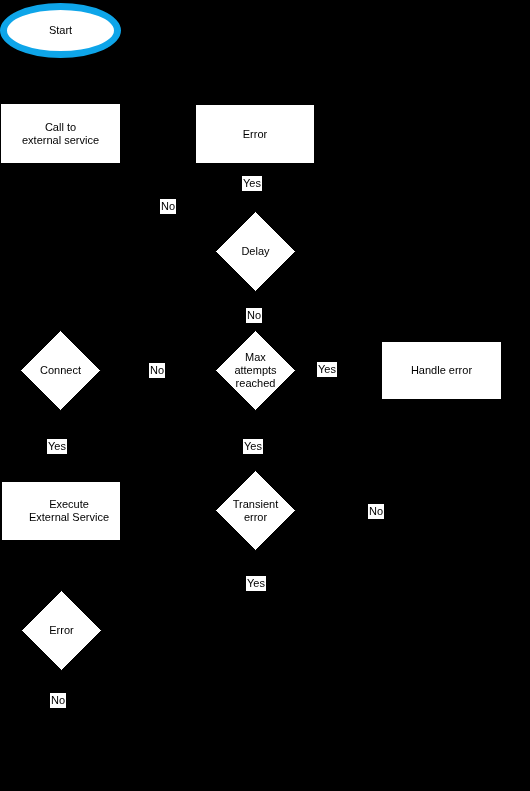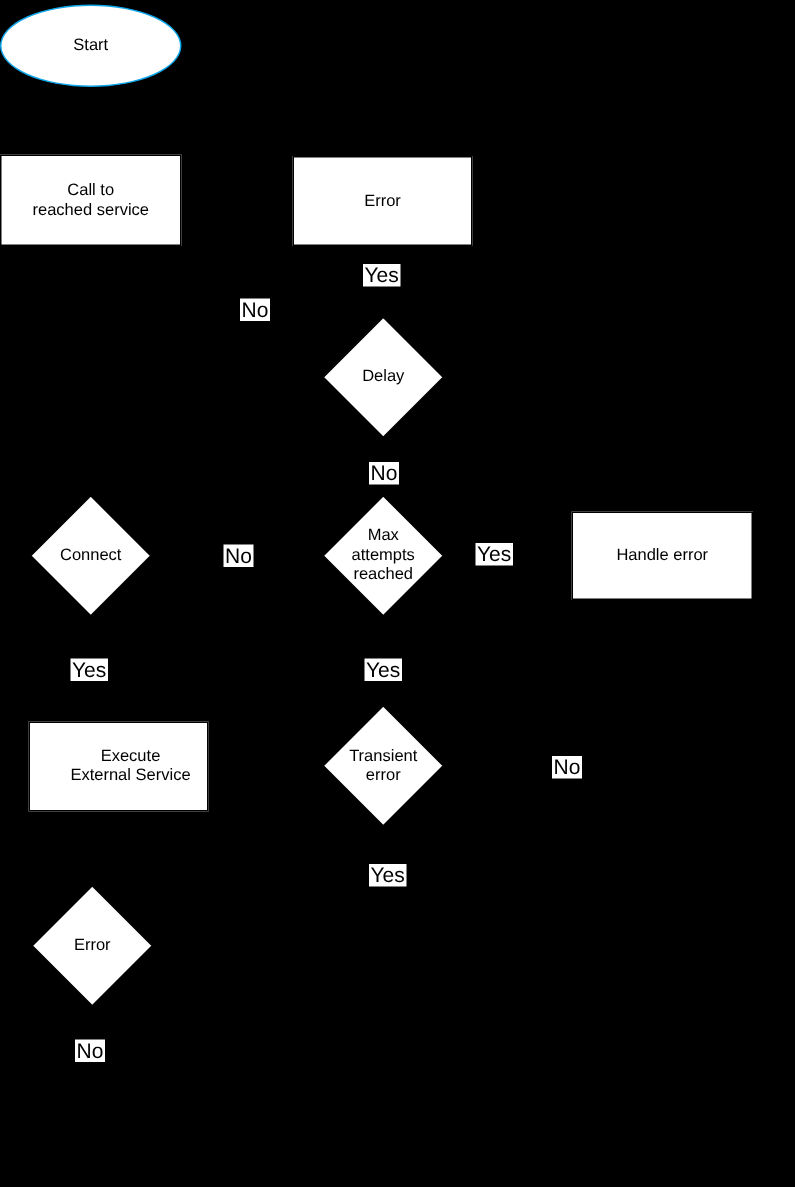--- a/index.html
+++ b/index.html
@@ -26,21 +26,21 @@
     font-size: 11px;
     line-height: 13px;
     white-space: pre-line;
   }
   .node.rect {
     background: #ffffff;
     border: 1px solid #000000;
   }
   .node.ellipse {
     background: #ffffff;
-    border: 1px solid #0ea5e9;
+    border: 7px solid #0ea5e9;
     border-radius: 50%;
   }
   .node.diamond {
     background: transparent;
     border: none;
   }
   .diamond .dshape {
     position: absolute;
     left: 0; top: 0;
     width: 100%;
@@ -48,39 +48,39 @@
   }
   .diamond .dlabel {
     position: relative;
     z-index: 2;
     width: 78%;
   }
   .edge-label {
     position: absolute;
     background: #ffffff;
     color: #000000;
-    font-size: 14px;
+    font-size: 11px;
     line-height: 15px;
     padding: 0 1px;
     font-family: "Liberation Sans", sans-serif;
     white-space: nowrap;
   }
 </style>
 </head>
 <body>
 
 <div id="canvas">
 
   <div class="node ellipse" style="left:0px; top:3px; width:121px; height:55px;">
     <span>Start</span>
   </div>
 
   <div class="node rect" style="left:0px; top:103px; width:121px; height:61px;">
     <span>Call to
-reached service</span>
+external service</span>
   </div>
 
   <div class="node rect" style="left:195px; top:104px; width:120px; height:60px;">
     <span>Error</span>
   </div>
 
   <div class="node diamond" style="left:215px; top:211px; width:81px; height:81px;">
     <svg class="dshape" viewBox="0 0 81 81" preserveAspectRatio="none">
       <polygon points="40.5,0.5 80.5,40.5 40.5,80.5 0.5,40.5" fill="#ffffff" stroke="#000000" stroke-width="1"></polygon>
     </svg>
@@ -100,21 +100,21 @@
     </svg>
     <span class="dlabel">Max
 attempts
 reached</span>
   </div>
 
   <div class="node rect" style="left:381px; top:341px; width:121px; height:59px;">
     <span>Handle error</span>
   </div>
 
-  <div class="node rect" style="left:19px; top:481px; width:120px; height:60px;padding-left:16px;">
+  <div class="node rect" style="left:1px; top:481px; width:120px; height:60px;padding-left:16px;">
     <span>Execute
 External Service</span>
   </div>
 
   <div class="node diamond" style="left:215px; top:470px; width:81px; height:81px;">
     <svg class="dshape" viewBox="0 0 81 81" preserveAspectRatio="none">
       <polygon points="40.5,0.5 80.5,40.5 40.5,80.5 0.5,40.5" fill="#ffffff" stroke="#000000" stroke-width="1"></polygon>
     </svg>
     <span class="dlabel">Transient
 error</span>

